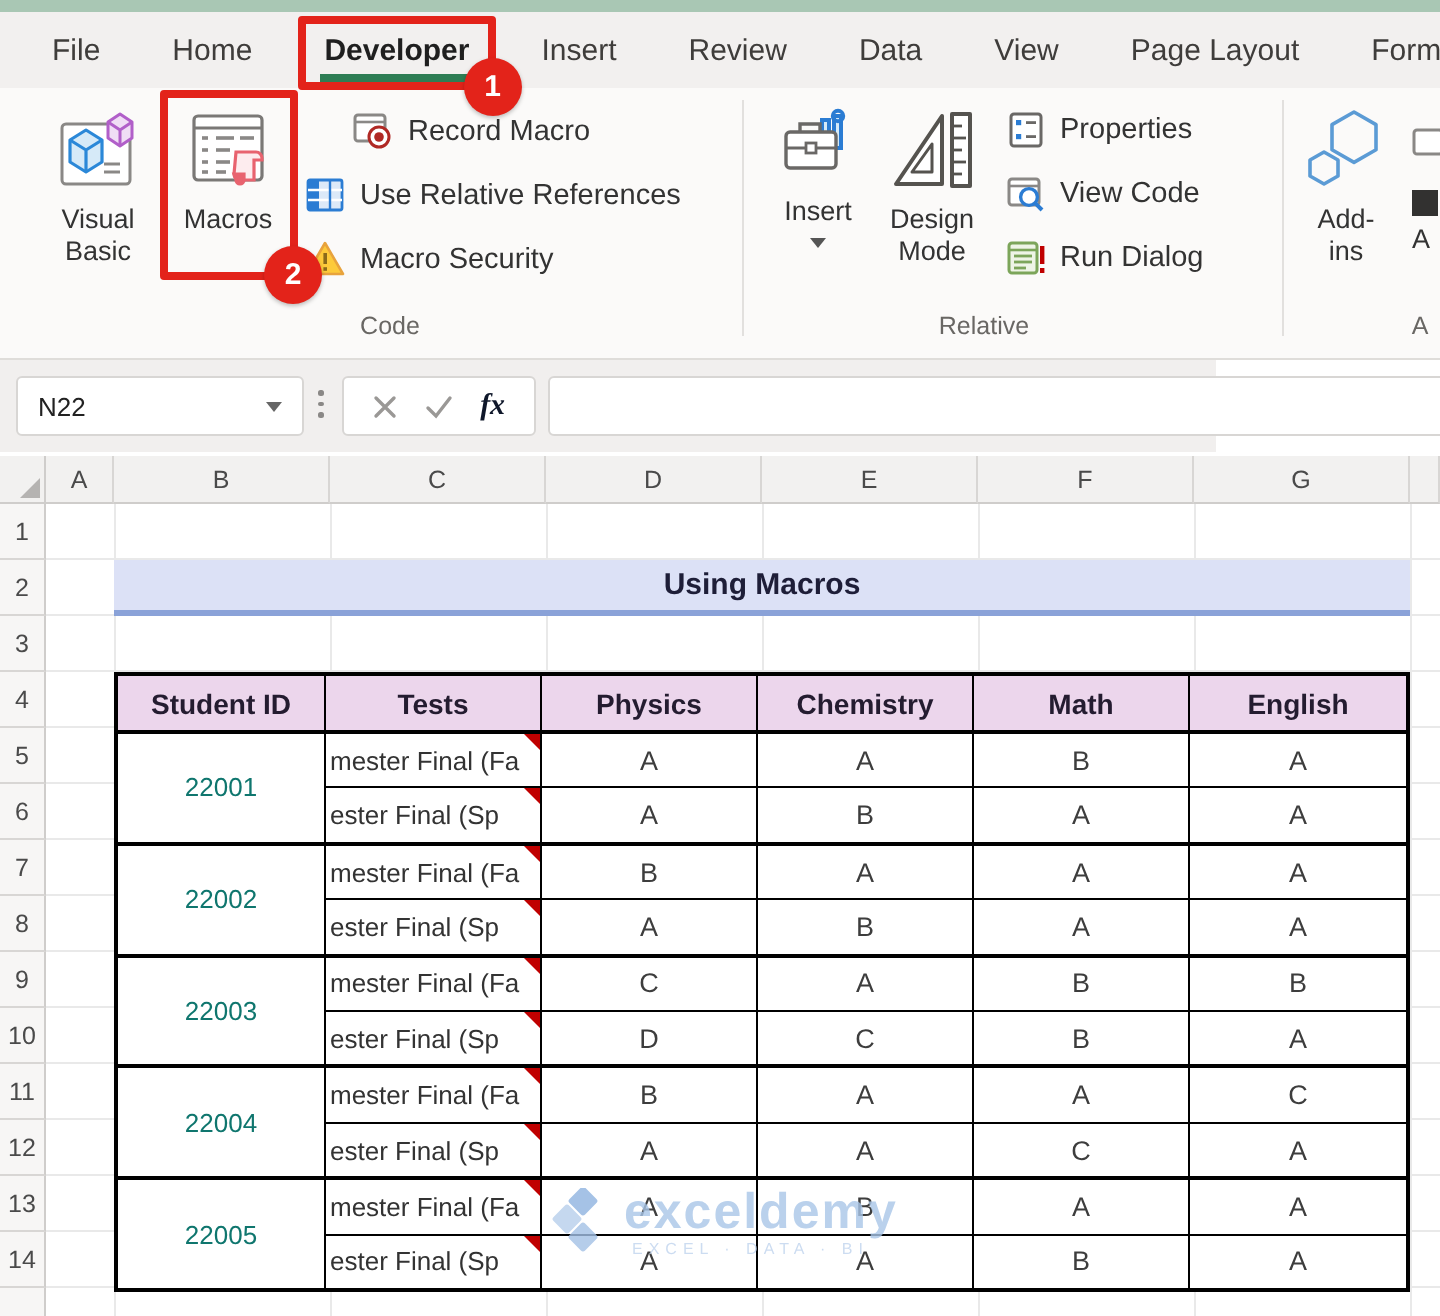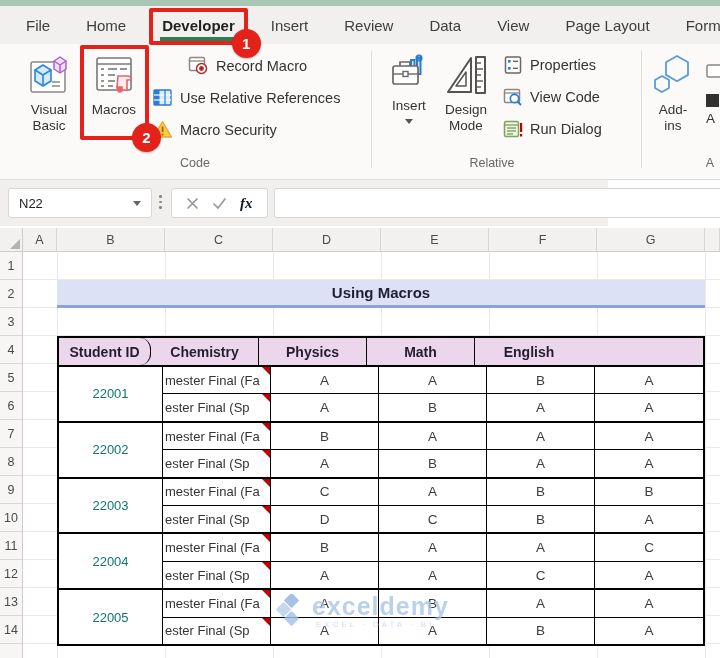--- a/index.html
+++ b/index.html
@@ -64,21 +64,21 @@
               border-bottom:3px solid #8aa2d8; display:flex; align-items:center; justify-content:center;
               font-size:15px; font-weight:bold; color:#1e1e38; }
 
   
   .stable { position:absolute; left:57px; top:110px; width:648px; height:310px; border:2px solid #000; background:#fff;
             display:flex; flex-direction:column; }
   .thead { display:flex; height:29px; border-bottom:2px solid #000; background:#ecd6ec; }
   .th { border-right:1px solid #000; display:flex; align-items:center; justify-content:center;
         font-size:14px; font-weight:bold; color:#241c30; }
   .th:last-child { border-right:none; }
-  .w-id { width:92px;border-radius:11px; } .w-c { width:108px; }
+  .w-id { width:104px; } .w-c { width:108px; }
   .sblock { flex:1; display:flex; border-bottom:2px solid #000; }
   .sblock:last-child { border-bottom:none; }
   .idcell { width:104px; border-right:1px solid #000; display:flex; align-items:center; justify-content:center;
             font-size:13px; color:#0f766e; }
   .subrows { flex:1; display:flex; flex-direction:column; }
   .trow { flex:1; display:flex; }
   .trow.fall { border-bottom:1px solid #000; }
   .testcell { width:108px; border-right:1px solid #000; position:relative; overflow:hidden; display:flex;
               align-items:center; font-size:13px; color:#333; white-space:nowrap; padding-left:2px; }
   .testcell .note { position:absolute; right:0; top:0; width:0; height:0; border-top:8px solid #c00000; border-left:8px solid transparent; }
@@ -158,21 +158,21 @@
             <line x1="17" y1="34" x2="22" y2="34"></line>
         </g>
         <g stroke="#e8636f" stroke-width="1.6" fill="#fdecee">
           <path d="M27 24 h10 a3 3 0 0 1 3 3 v1 h-4 v10 h-7 a3 3 0 0 1 -3 -3 z"></path>
           <path d="M26 35 h5 v3 a2 2 0 0 1 -4 0 z" fill="#e8636f"></path>
         </g>
       </svg>
       <span class="lbl">Macros</span>
     </div>
 
-    <div class="smallrow" style="left:148px; top:11px;padding-left:40px;">
+    <div class="smallrow" style="left:136px; top:11px;padding-left:40px;">
       <svg class="icon" width="21" height="21" viewBox="0 0 21 21">
         <rect x="1.5" y="2.5" width="15" height="13" rx="1.5" fill="#fff" stroke="#8a8886" stroke-width="1.5"></rect>
         <line x1="1.5" y1="6" x2="16.5" y2="6" stroke="#8a8886" stroke-width="1.3"></line>
         <circle cx="13.5" cy="13.5" r="5" fill="#fff" stroke="#b02925" stroke-width="1.5"></circle>
         <circle cx="13.5" cy="13.5" r="2.4" fill="#b02925"></circle>
       </svg>
       <span class="lbl">Record Macro</span>
     </div>
 
     <div class="smallrow" style="left:152px; top:75px;">
@@ -362,22 +362,23 @@
     <div class="gridline-v" style="left:381px;"></div>
     <div class="gridline-v" style="left:489px;"></div>
     <div class="gridline-v" style="left:597px;"></div>
     <div class="gridline-v" style="left:705px;"></div>
 
     <div class="titlebar">Using Macros</div>
 
     <div class="stable">
       <div class="thead">
         <div class="th w-id">Student ID</div>
+        <div class="th w-c">Tests</div>
+        <div class="th w-c">Physics</div>
         <div class="th w-c">Chemistry</div>
-        <div class="th w-c">Physics</div>
         <div class="th w-c">Math</div>
         <div class="th w-c">English</div>
       </div>
 
       <div class="sblock">
         <div class="idcell">22001</div>
         <div class="subrows">
           <div class="trow fall">
             <div class="testcell">
                 <span>mester Final (Fa</span>

